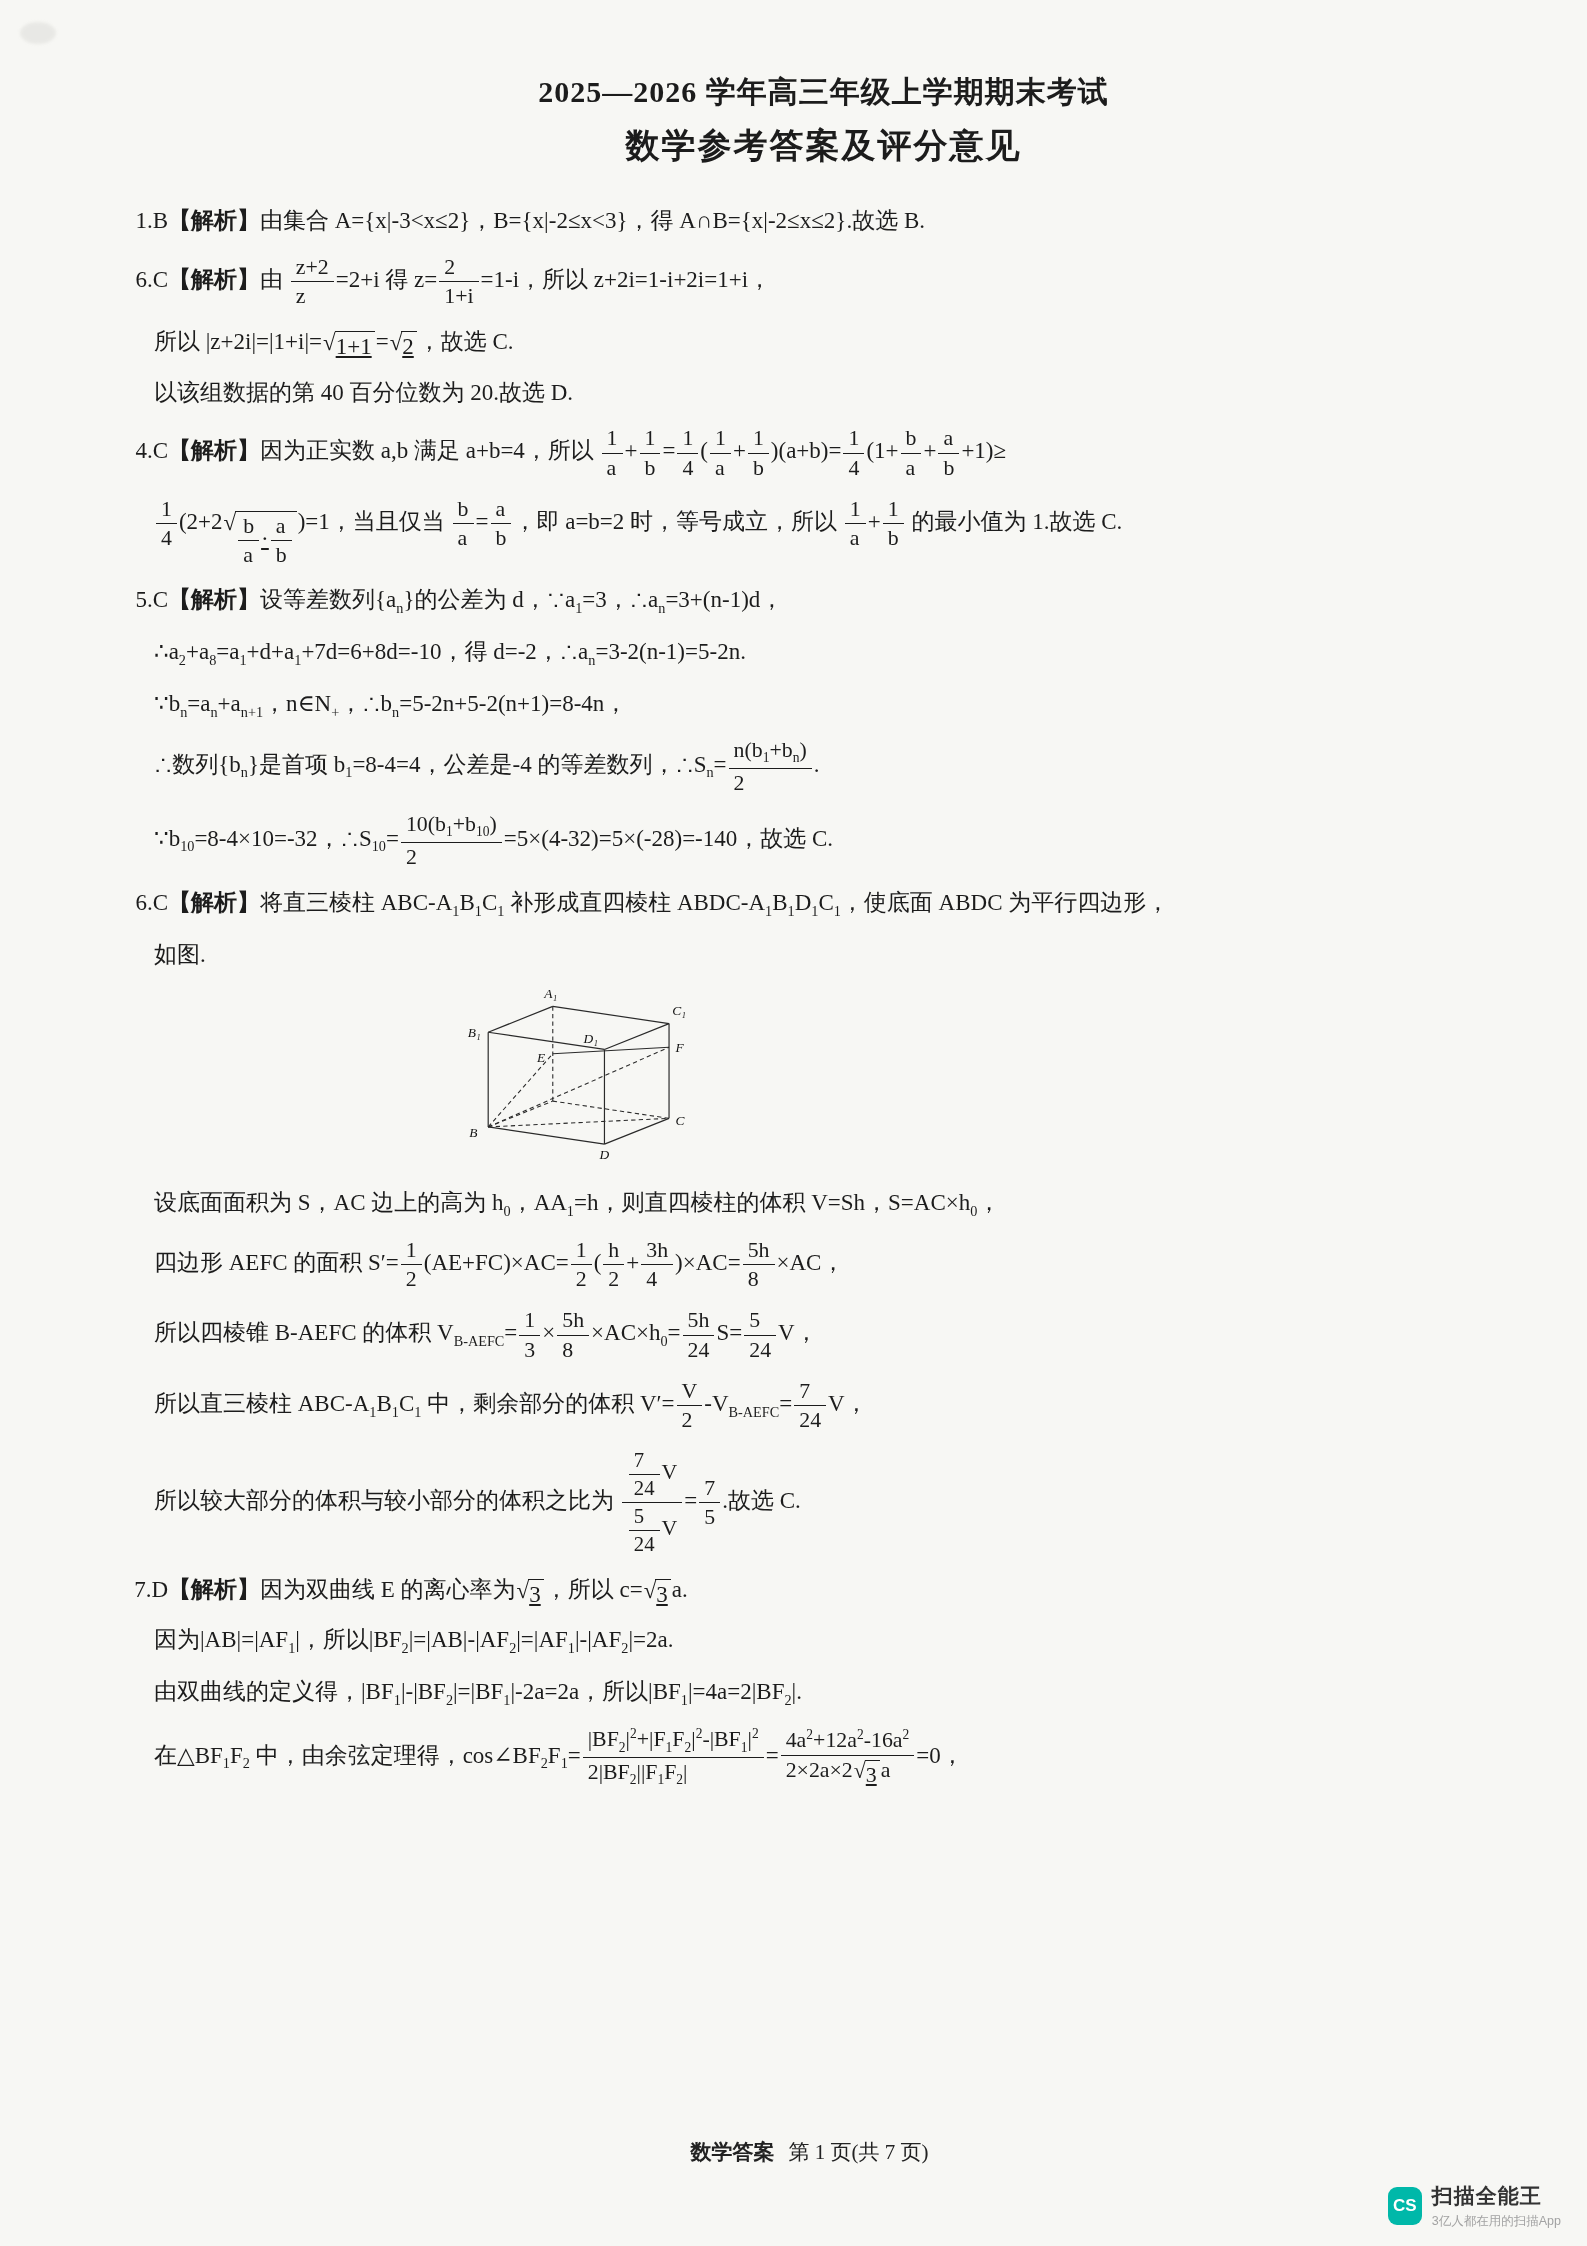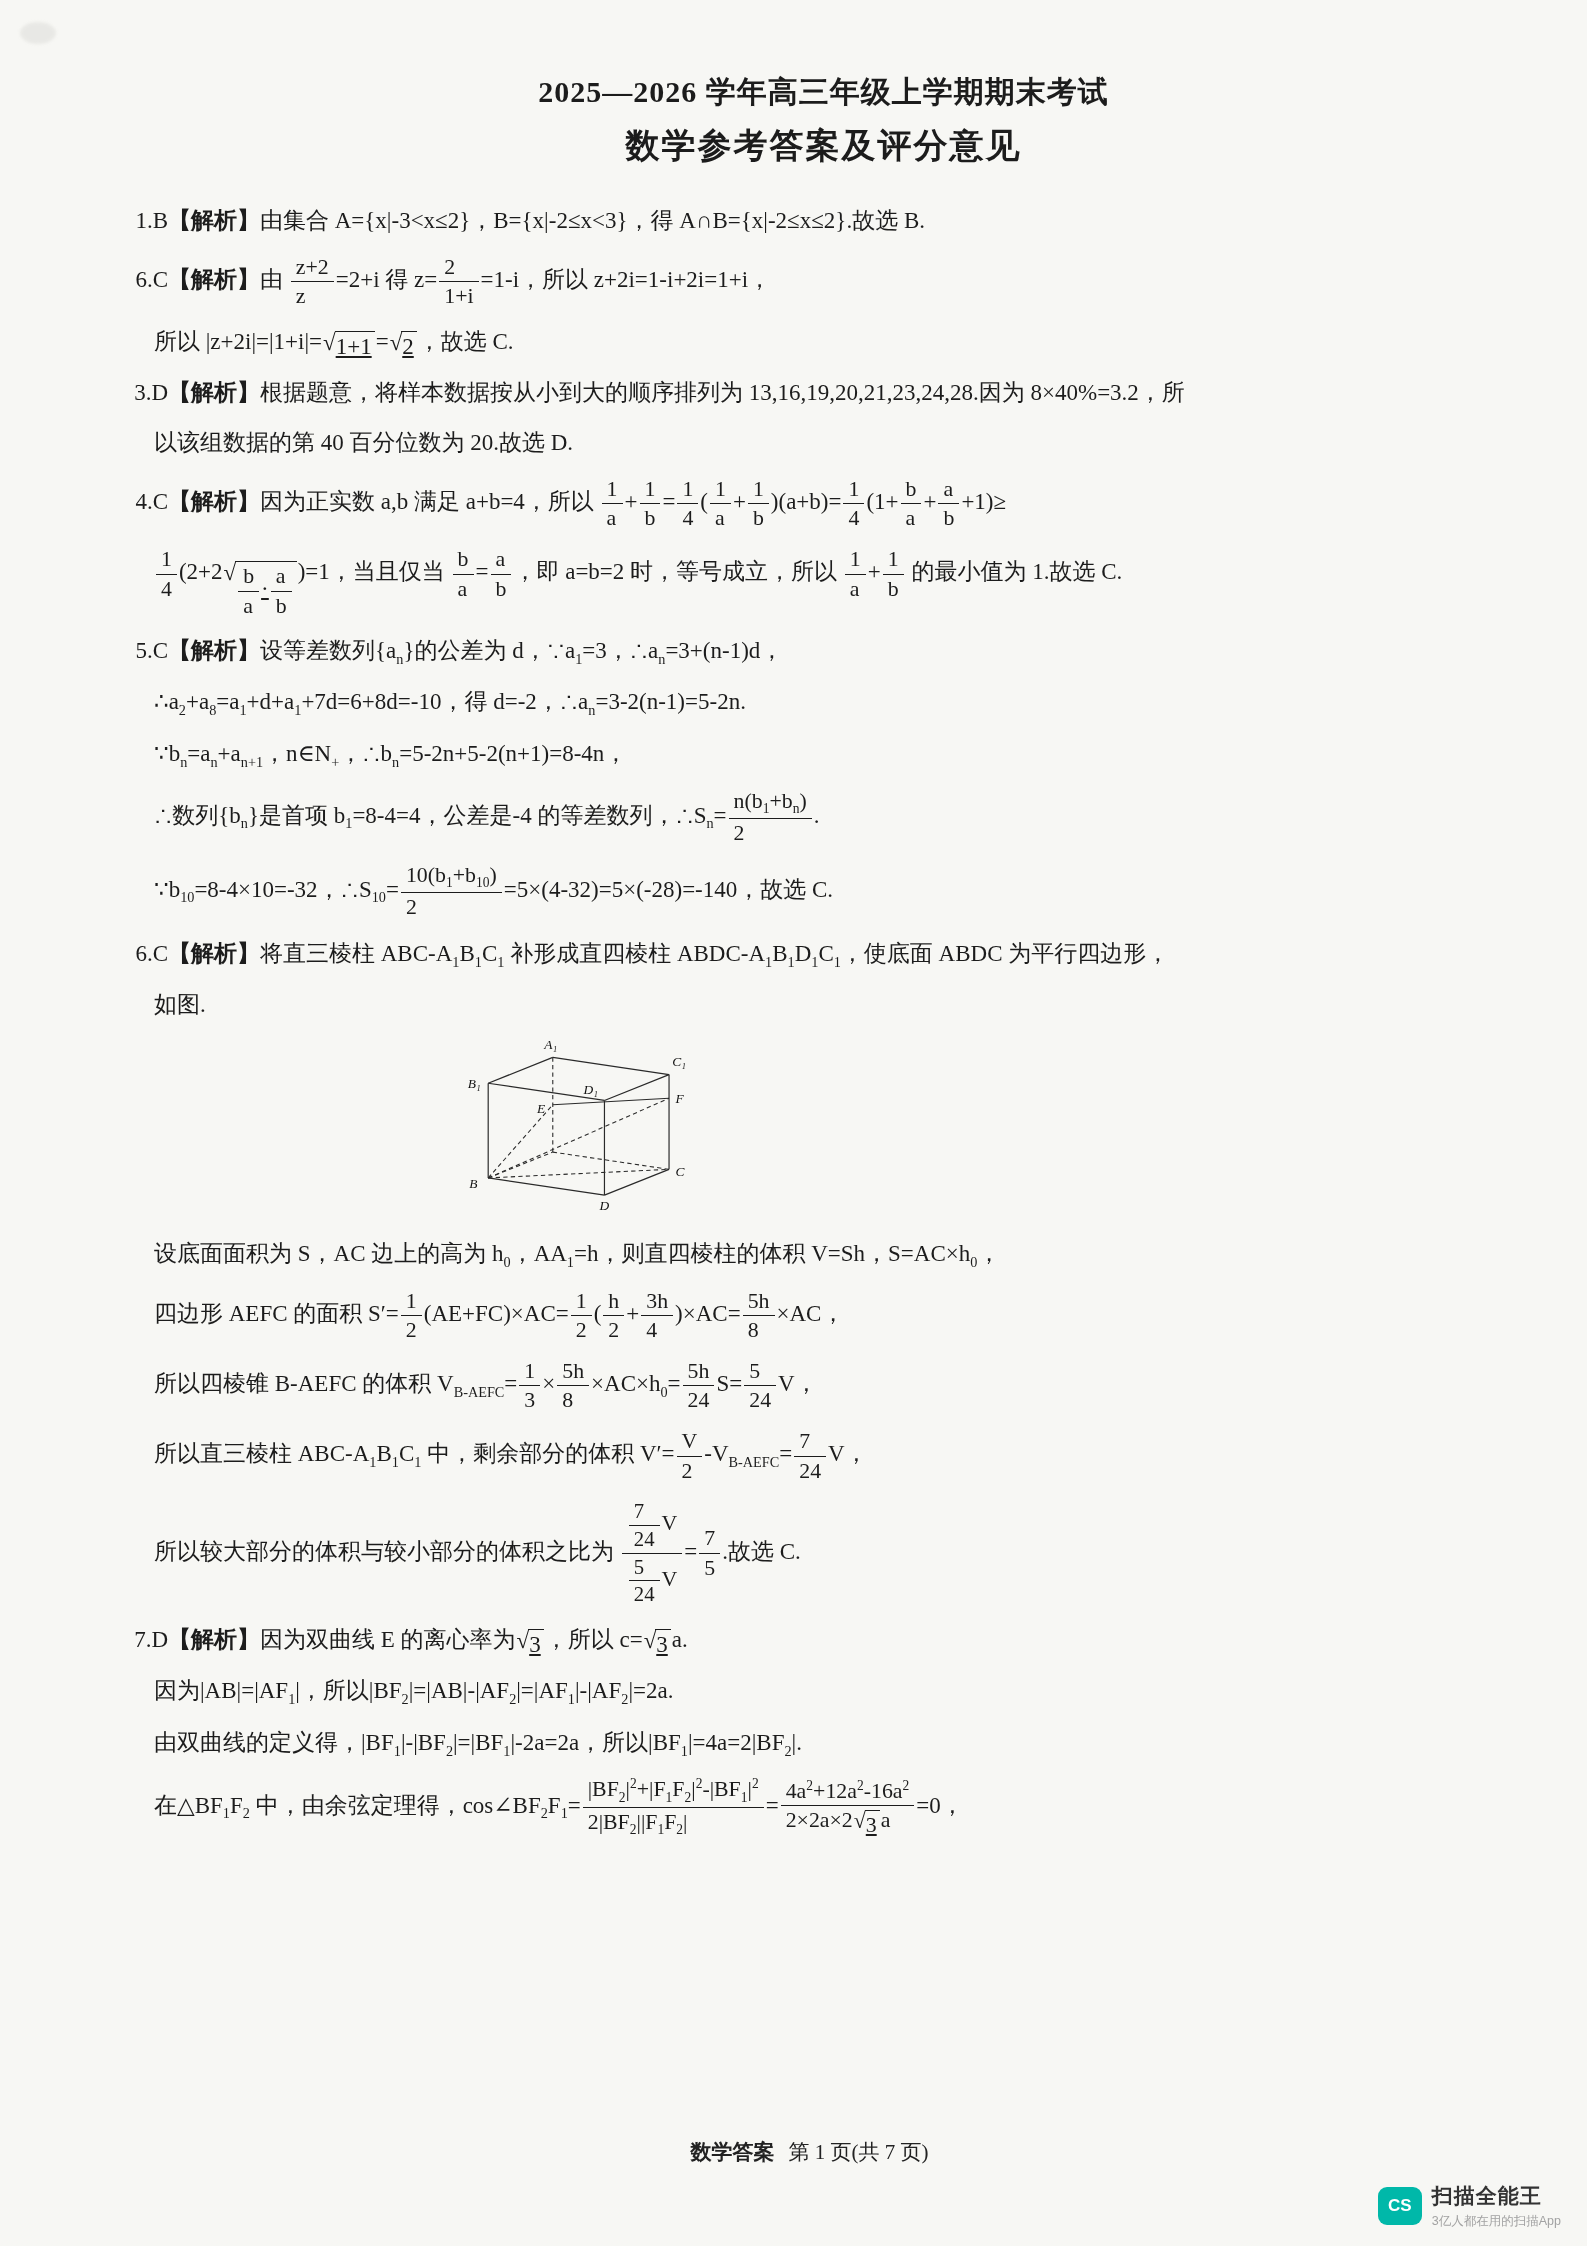--- a/index.html
+++ b/index.html
@@ -29,21 +29,21 @@
   sub,sup{font-size:0.62em;}
   .figure{margin:8px 0 0 348px;}
   .figure svg{overflow:visible;display:block;}
   .figure line{stroke:#2a2a2a;stroke-width:1.1;}
   .figure line.dash{stroke-dasharray:4 3;stroke-width:1;}
   .figure text{font-family:"Liberation Serif",serif;font-style:italic;font-size:12.5px;fill:#111;}
   .pagefoot{position:absolute;left:0;right:0;bottom:80px;text-align:center;font-size:21px;color:#222;padding-left:32px;}
   .flabel{font-weight:bold;margin-right:14px;}
   .watermark{position:absolute;right:26px;bottom:16px;display:flex;align-items:center;gap:10px;
     font-family:"Liberation Sans","DejaVu Sans",sans-serif;}
-  .wm-logo{width:44px;height:38px;border-radius:9px;color:#fff;display:flex;
+  .wm-logo{width:34px;height:38px;border-radius:9px;color:#fff;display:flex;
     align-items:center;justify-content:center;font-weight:bold;font-size:17px;}
   .wm-name{font-size:21px;font-weight:bold;color:#333;letter-spacing:1px;}
   .wm-tag{font-size:12.5px;color:#a3a3a3;margin-top:3px;}
 </style>
 </head>
 <body>
 
 <div class="page">
   <div class="artifact"></div>
 
@@ -66,21 +66,20 @@
           </span>=1-i，所以 z+2i=1-i+2i=1+i，</div>
         <div class="line">所以 |z+2i|=|1+i|=<span class="sqrt">
             <span class="rad">√</span>
             <span class="radbody">1+1</span>
           </span>=<span class="sqrt">
             <span class="rad">√</span>
             <span class="radbody">2</span>
           </span>，故选 C.</div>
       </div>
       <div class="item">
-        <div class="line first"><span class="qnum">3.D</span><b class="jiexi">【解析】</b>根据题意，将样本数据按从小到大的顺序排列为 13,16,19,20,21,23,24,28.因为 8×40%=3.2，所</div>
         <div class="line">以该组数据的第 40 百分位数为 20.故选 D.</div>
       </div>
       <div class="item">
         <div class="line first"><span class="qnum">4.C</span><b class="jiexi">【解析】</b>因为正实数 a,b 满足 a+b=4，所以 <span class="frac">
             <span class="fnum">1</span>
             <span class="fden">a</span>
           </span>+<span class="frac">
             <span class="fnum">1</span>
             <span class="fden">b</span>
           </span>=<span class="frac">

